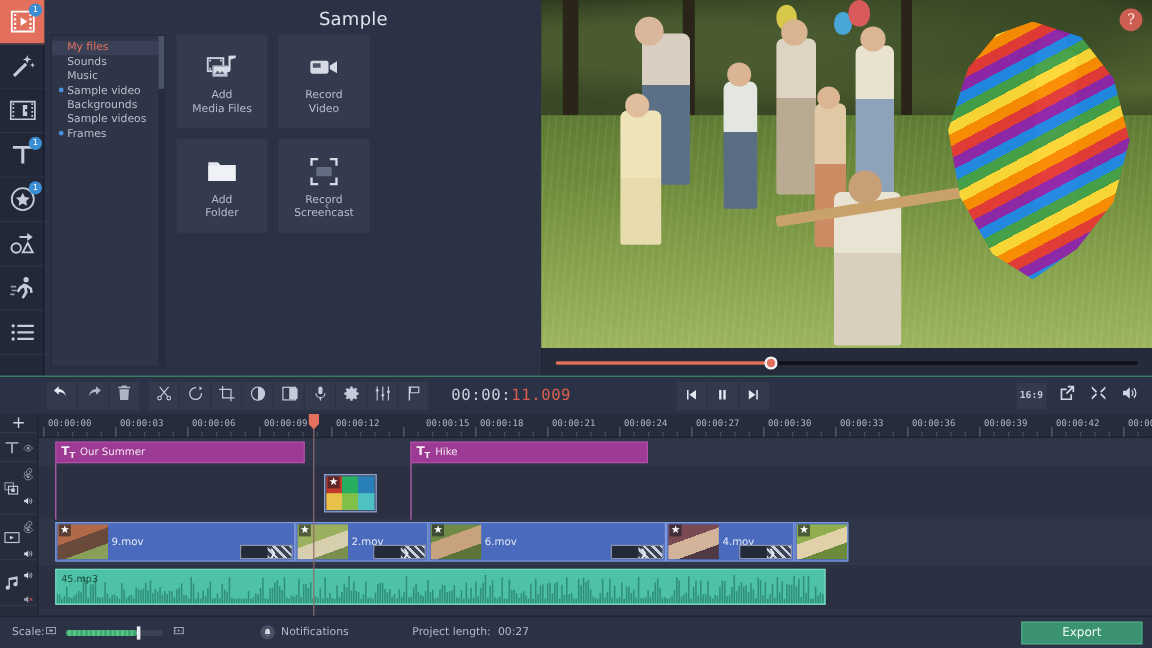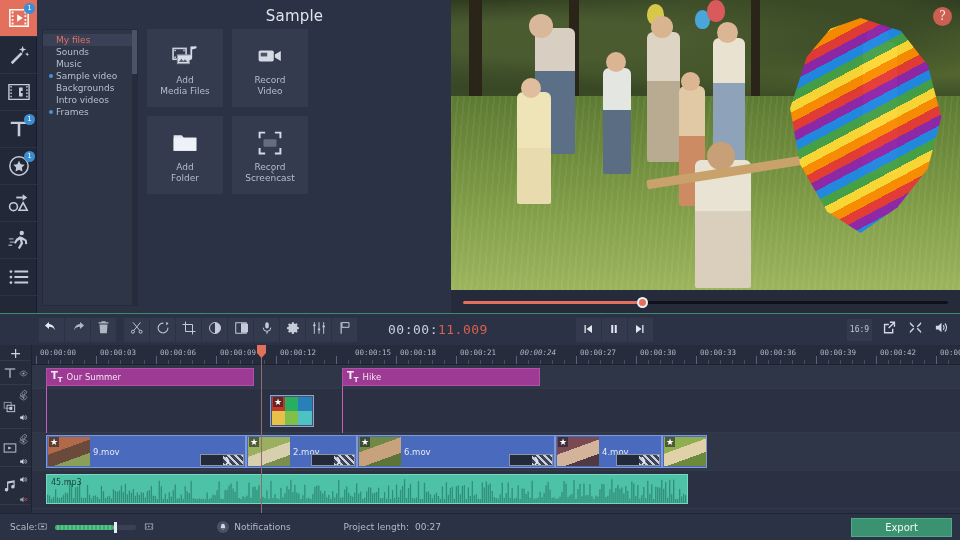--- a/index.html
+++ b/index.html
@@ -146,31 +146,32 @@
     background: #2b3245; border-top: 1px solid #3d8a6a;
     display:flex; align-items:center;
   }
   #tb-left { display:flex; align-items:center; margin-left:39px; }
   .tb-btn {
     width: 25px; height: 24px; display:flex; align-items:center; justify-content:center;
     background:#333a4d; margin-right:1px;
   }
   .tb-sep { width: 7px; }
   #timecode {
-    margin-left: 30px; font-family:"DejaVu Sans Mono","Liberation Mono",monospace;
+    margin-left: 18px; font-family:"DejaVu Sans Mono","Liberation Mono",monospace;
     font-size: 13px; letter-spacing: .5px; color:#c9cfdb;
   }
   #timecode .ms { color:#d9604e; }
   #tb-play { display:flex; margin-left: 88px; }
   #tb-play .tb-btn { width:25px; }
   #tb-right { position:absolute; right:6px; display:flex; align-items:center; }
   #ar-btn {
     width:25px; height:22px; background:#333a4d; display:flex; align-items:center; justify-content:center;
     font-size:8px; color:#c2c8d4; margin-right:4px;
     font-family:"DejaVu Sans Mono", monospace;
+    font-weight:bold;
   }
   #tb-right .ic-btn { width:26px; height:24px; display:flex; align-items:center; justify-content:center; }
 
   
   #timeline { position:absolute; left:0; top:345px; width:960px; height:168px; background:#2b3245; }
   #track-head {
     position:absolute; left:0; top:0; width:32px; height:168px; background:#262c3c;
     border-right:1px solid #1d2230;
   }
   #add-track {
@@ -353,21 +354,21 @@
         </span>
       </div>
     </div>
 
   <div id="tree">
     <div class="tree-item sel"><span class="nodot"></span><span>My files</span></div>
       <div class="tree-item"><span class="nodot"></span><span>Sounds</span></div>
       <div class="tree-item"><span class="nodot"></span><span>Music</span></div>
       <div class="tree-item"><span class="dot"></span><span>Sample video</span></div>
       <div class="tree-item"><span class="nodot"></span><span>Backgrounds</span></div>
-      <div class="tree-item"><span class="nodot"></span><span>Intro videos</span></div>
+      <div class="tree-item"><span class="nodot"></span><span>Sample videos</span></div>
       <div class="tree-item"><span class="dot"></span><span>Frames</span></div>
       <div id="tree-scroll">
       <div id="tree-thumb"></div>
     </div>
   </div>
 
   <div id="import">
     <div id="import-title">Sample</div>
     <div id="import-grid">
         <div class="imp-tile">
@@ -688,21 +689,21 @@
         <div class="tick" style="left: 376px; height: 4px; background: rgb(70, 78, 98);"></div>
         <div class="tick" style="left: 388px; height: 4px; background: rgb(70, 78, 98);"></div>
         <div class="tick" style="left: 400px; height: 4px; background: rgb(70, 78, 98);"></div>
         <div class="tick" style="left: 412px; height: 4px; background: rgb(70, 78, 98);"></div>
         <div class="rk" style="left: 428px; top: 3px;">00:00:21</div>
         <div class="tick" style="left: 424px; height: 8px;"></div>
         <div class="tick" style="left: 436px; height: 4px; background: rgb(70, 78, 98);"></div>
         <div class="tick" style="left: 448px; height: 4px; background: rgb(70, 78, 98);"></div>
         <div class="tick" style="left: 460px; height: 4px; background: rgb(70, 78, 98);"></div>
         <div class="tick" style="left: 472px; height: 4px; background: rgb(70, 78, 98);"></div>
-        <div class="rk" style="left: 488px; top: 3px; font-style: italic;">00:00:24</div>
+        <div class="rk" style="left: 488px; top: 3px;">00:00:24</div>
         <div class="tick" style="left: 484px; height: 8px;"></div>
         <div class="tick" style="left: 496px; height: 4px; background: rgb(70, 78, 98);"></div>
         <div class="tick" style="left: 508px; height: 4px; background: rgb(70, 78, 98);"></div>
         <div class="tick" style="left: 520px; height: 4px; background: rgb(70, 78, 98);"></div>
         <div class="tick" style="left: 532px; height: 4px; background: rgb(70, 78, 98);"></div>
         <div class="rk" style="left: 548px; top: 3px;">00:00:27</div>
         <div class="tick" style="left: 544px; height: 8px;"></div>
         <div class="tick" style="left: 556px; height: 4px; background: rgb(70, 78, 98);"></div>
         <div class="tick" style="left: 568px; height: 4px; background: rgb(70, 78, 98);"></div>
         <div class="tick" style="left: 580px; height: 4px; background: rgb(70, 78, 98);"></div>

